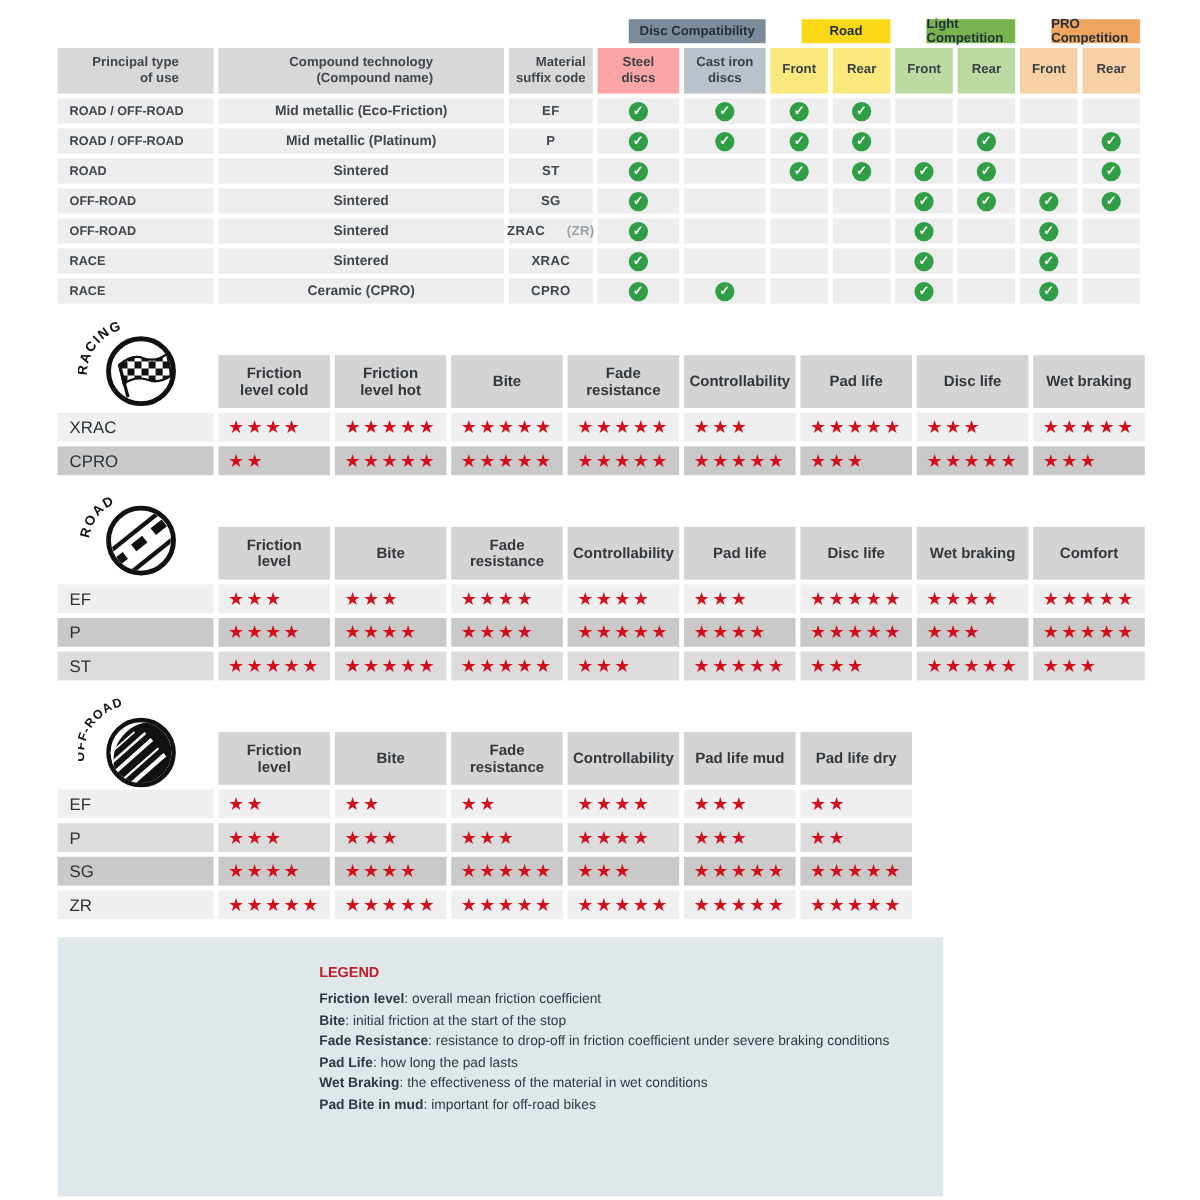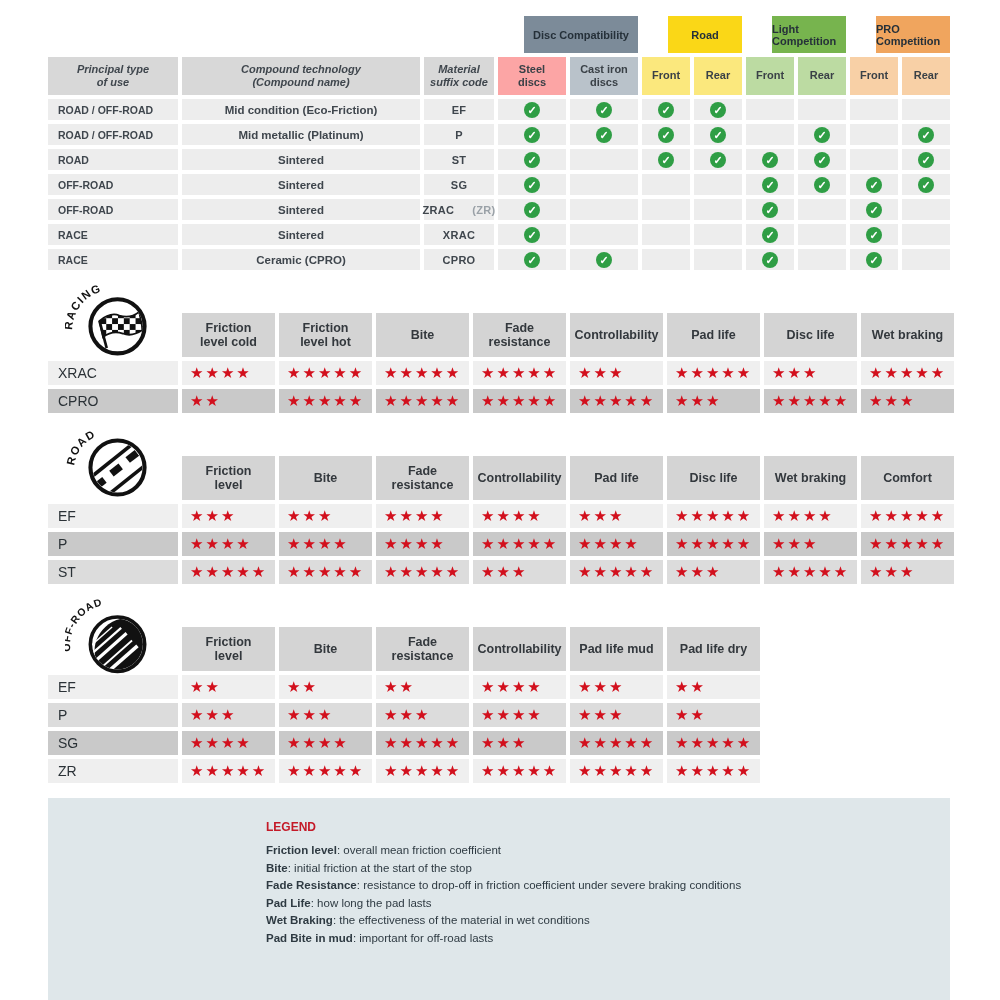--- a/index.html
+++ b/index.html
@@ -3,24 +3,24 @@
 <meta charset="utf-8">
 <style>
   html,body{margin:0;padding:0;background:#fff;}
   .page{position:relative;width:1000px;height:1000px;background:#fff;overflow:hidden;
         font-family:"Liberation Sans",sans-serif;color:#2e3338;}
   .content{padding:16px 0 0 48px;}
 
   
   .compat-grid{display:grid;grid-template-columns:130px 238px 70px 68px 68px 48px 48px 48px 48px 48px 48px;gap:4px;width:902px;}
   .ghost{background:transparent;}
-  .group-head{grid-column:span 2;height:37px;display:flex;align-items:center;justify-content:center;
+  .group-head{grid-column:span 2;height:20px;display:flex;align-items:center;justify-content:center;
               font-size:11px;font-weight:700;color:#253039;margin-left:26px;}
   .col-head{background:#d8d8d8;height:38px;display:flex;align-items:center;justify-content:center;
-            text-align:center;font-size:11px;font-weight:700;color:#3f464d;line-height:1.2;padding:0 4px;box-sizing:border-box;font-style:italic;}
+            text-align:right;font-size:11px;font-weight:700;color:#3f464d;line-height:1.2;padding:0 4px;box-sizing:border-box;}
   .sub-head{height:38px;display:flex;align-items:center;justify-content:center;text-align:center;
             font-size:11px;font-weight:700;color:#3a4147;line-height:1.2;padding:0 2px;box-sizing:border-box;}
   .cell{background:#ededed;height:21px;display:flex;align-items:center;font-size:10.5px;font-weight:700;color:#3f464d;}
   .cell.use{padding-left:10px;}
   .cell.tech{justify-content:center;font-size:11.5px;}
   .cell.suffix{justify-content:center;font-size:11px;letter-spacing:.3px;}
   .suffix-note{color:#9aa1a7;margin-left:18px;}
   .cell.checkcell{justify-content:center;}
   .check{width:16px;height:16px;border-radius:50%;color:#fff;font-size:11px;line-height:16px;
          font-weight:700;text-align:center;display:inline-block;}
@@ -31,21 +31,21 @@
   .iconcell{height:74px;position:relative;display:flex;align-items:flex-start;justify-content:center;}
   .rhead{background:#d4d4d4;height:44px;align-self:end;display:flex;align-items:center;justify-content:center;
          text-align:center;font-size:12.5px;font-weight:700;color:#33383d;line-height:1.15;padding:0 4px;box-sizing:border-box;}
   .rlabel{height:24px;display:flex;align-items:center;padding-left:10px;font-size:14px;color:#2b3237;}
   .rstars{height:24px;display:flex;align-items:center;padding-left:8px;font-size:15px;letter-spacing:2px;}
   .shade-light{background:#efefef;}
   .shade-medium{background:#dcdcdc;}
   .shade-dark{background:#c9c9c9;}
 
   
-  .legend{margin-top:15px;width:902px;height:216px;box-sizing:border-box;padding:22px 30px 0 218px;overflow:hidden;}
+  .legend{margin-top:15px;width:738px;height:216px;box-sizing:border-box;padding:22px 30px 0 218px;overflow:hidden;}
   .legend-title{font-size:12px;font-weight:700;margin:0 0 8px 0;}
   .lentry{font-size:11.5px;line-height:17.5px;color:#2e3a42;}
   .lentry b{font-weight:700;}
   .lentry span{white-space:pre-line;}
 </style>
 </head>
 <body>
 
 <div class="page">
   <div class="content">
@@ -66,21 +66,21 @@
 discs</div>
         <div class="sub-head" style="background: rgb(185, 194, 202); white-space: pre-line;">Cast iron
 discs</div>
         <div class="sub-head" style="background: rgb(251, 232, 125); white-space: pre-line;">Front</div>
         <div class="sub-head" style="background: rgb(251, 232, 125); white-space: pre-line;">Rear</div>
         <div class="sub-head" style="background: rgb(188, 219, 162); white-space: pre-line;">Front</div>
         <div class="sub-head" style="background: rgb(188, 219, 162); white-space: pre-line;">Rear</div>
         <div class="sub-head" style="background: rgb(248, 208, 166); white-space: pre-line;">Front</div>
         <div class="sub-head" style="background: rgb(248, 208, 166); white-space: pre-line;">Rear</div>
         <div class="cell use">ROAD / OFF-ROAD</div>
-        <div class="cell tech">Mid condition (Eco-Friction)</div>
+        <div class="cell tech">Mid metallic (Eco-Friction)</div>
         <div class="cell suffix">
           <span>EF</span>
         </div>
         <div class="cell checkcell">
           <span class="check" style="background: rgb(47, 158, 69);">✓</span>
         </div>
         <div class="cell checkcell">
           <span class="check" style="background: rgb(47, 158, 69);">✓</span>
         </div>
         <div class="cell checkcell">
@@ -407,18 +407,18 @@
       </div>
 
     <div class="legend" id="legend" style="background: rgb(223, 231, 234);">
       <p class="legend-title" style="color: rgb(196, 26, 40);">LEGEND</p>
       <div id="legend-entries">
           <div class="lentry"><b>Friction level</b><span>: overall mean friction coefficient</span></div>
           <div class="lentry"><b>Bite</b><span>: initial friction at the start of the stop</span></div>
           <div class="lentry"><b>Fade Resistance</b><span>: resistance to drop-off in friction coefficient under severe braking conditions</span></div>
           <div class="lentry"><b>Pad Life</b><span>: how long the pad lasts</span></div>
           <div class="lentry"><b>Wet Braking</b><span>: the effectiveness of the material in wet conditions</span></div>
-          <div class="lentry"><b>Pad Bite in mud</b><span>: important for off-road lasts</span></div>
+          <div class="lentry"><b>Pad Bite in mud</b><span>: important for off-road bikes</span></div>
         </div>
     </div>
 
   </div>
 </div>
 
 </body></html>

